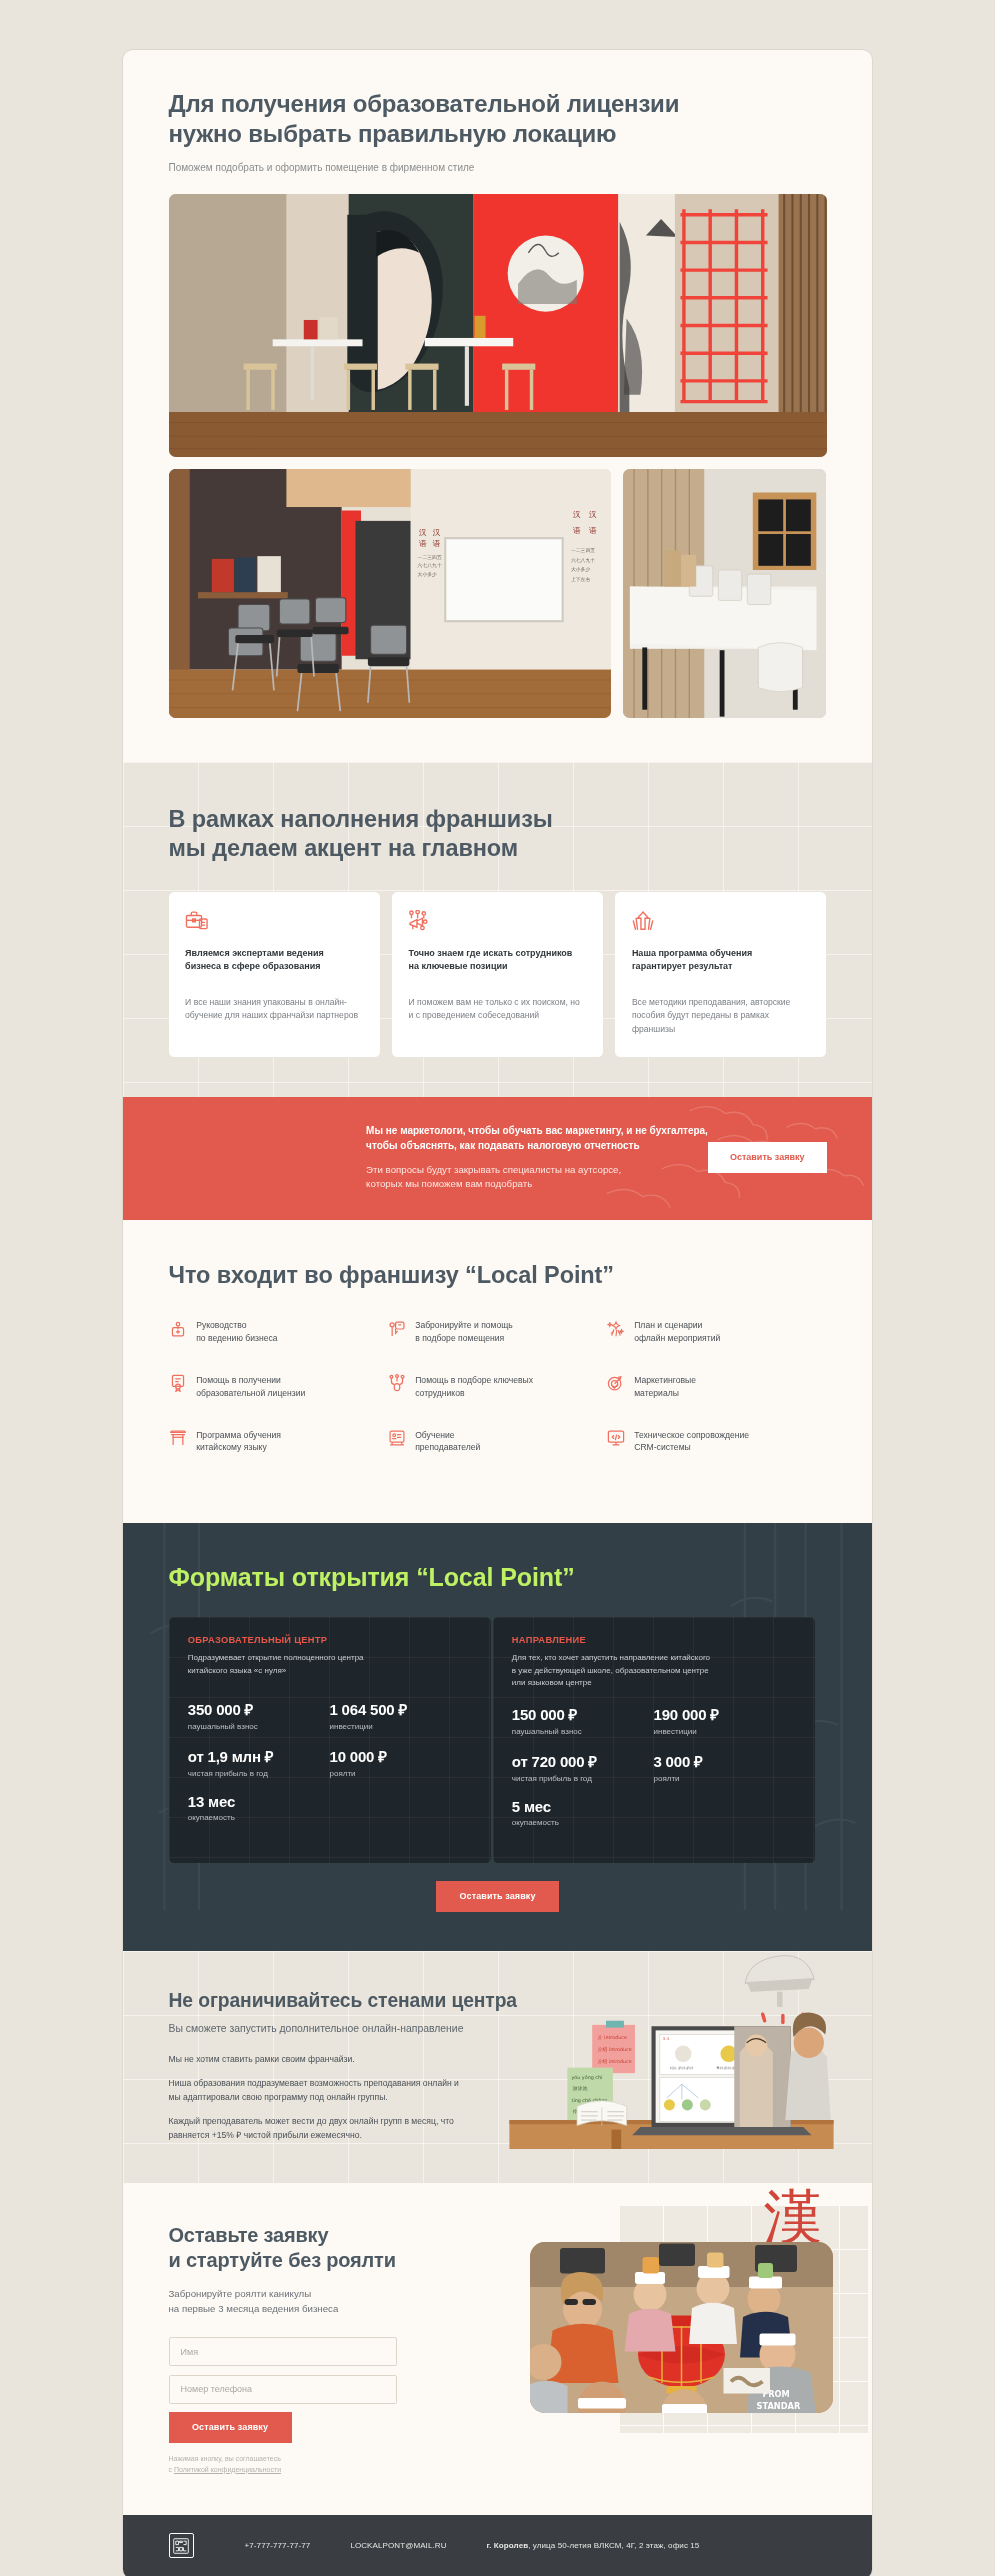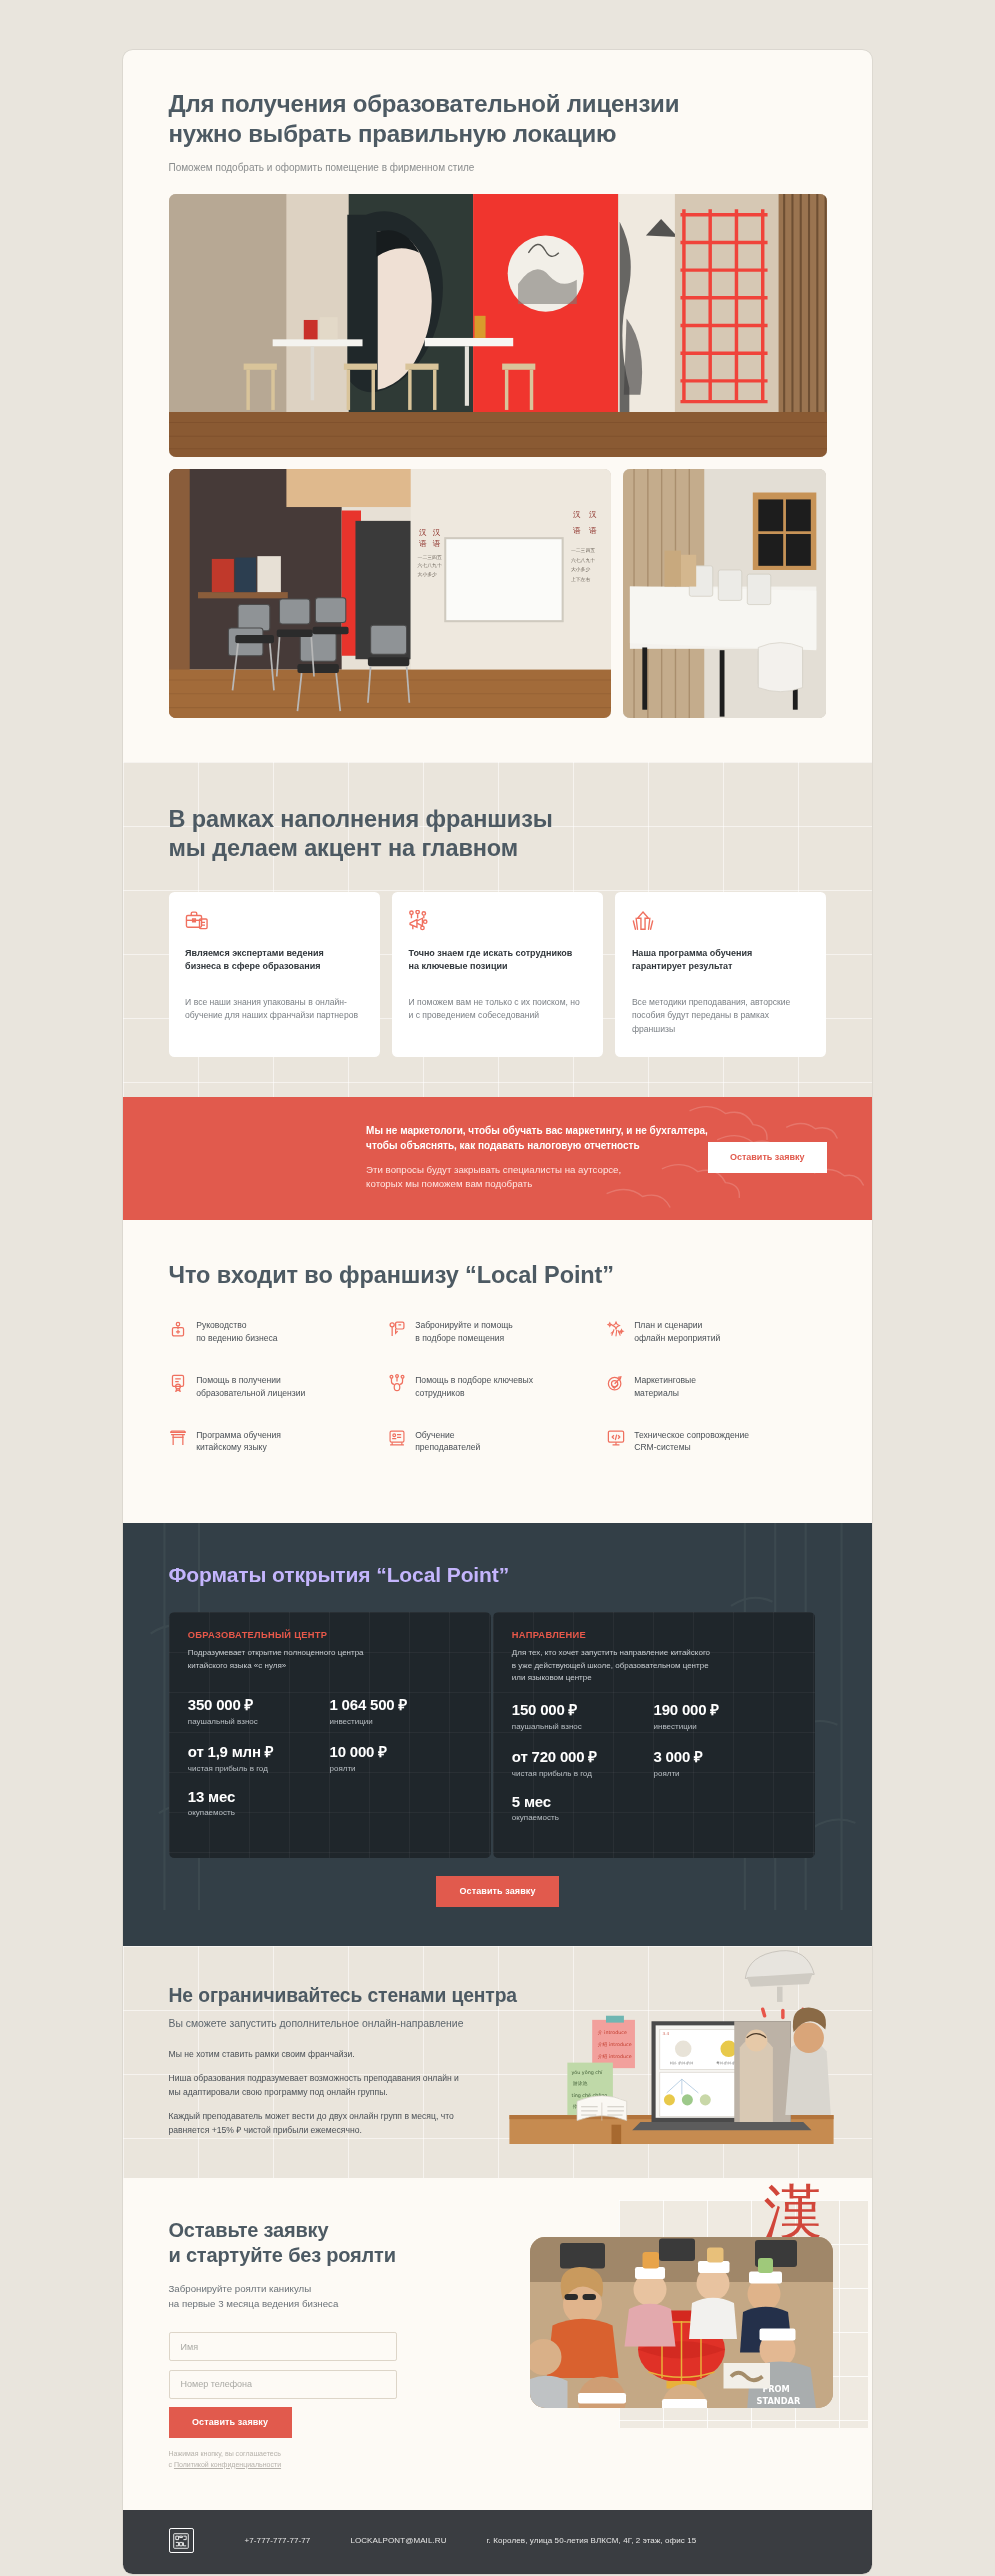--- a/index.html
+++ b/index.html
@@ -123,21 +123,21 @@
   .feat span{font-size:8.6px;line-height:1.5;color:#4a5056;}
 
   
   .formats{
     background:#333f47;
     position:relative;
     overflow:hidden;
     padding:40px 0 39px 0;
   }
   .formats .wrap{position:relative;z-index:2}
-  .formats h2{color:#c4b5fd;font-size:21px;font-weight:700;letter-spacing:-0.1px}
+  .formats h2{color:#bef264;font-size:25px;font-weight:700;letter-spacing:-0.1px}
   .bamboo{position:absolute;inset:0;z-index:1;opacity:.16;pointer-events:none}
   .plans{display:flex;gap:2px;margin-top:25px;}
   .plan{
     width:322px;
     background:#1f262b;
     border-radius:5.5px;
     padding:18px 19.3px 21px 19.3px;
     position:relative;
     overflow:hidden;
   }
@@ -202,21 +202,21 @@
     background-size:44px 44px;
     z-index:0;
   }
   .photoblock .shot{position:absolute;left:0;top:19.3px;width:303px;height:171px;border-radius:15px;overflow:hidden;z-index:2}
 
   
   .footer{background:#3a3d41;padding:18px 0 21px 0;}
   .footer .wrap{display:flex;align-items:center;gap:8px}
   .logo{width:25px;height:25px;border:1.1px solid #fff;border-radius:2.1px;display:flex;align-items:center;justify-content:center;margin-right:43px;flex:0 0 auto}
   .footer .fitem{color:#e7e7e6;font-size:8px;margin-right:32px;letter-spacing:0.1px;white-space:nowrap}
-  .footer .fitem b{font-weight:400}
+  .footer .fitem b{font-weight:700}
 </style>
 </head>
 <body>
 
 <div class="page">
 <div class="shell">
 
   <section class="hero">
     <div class="wrap">
       <h1>

